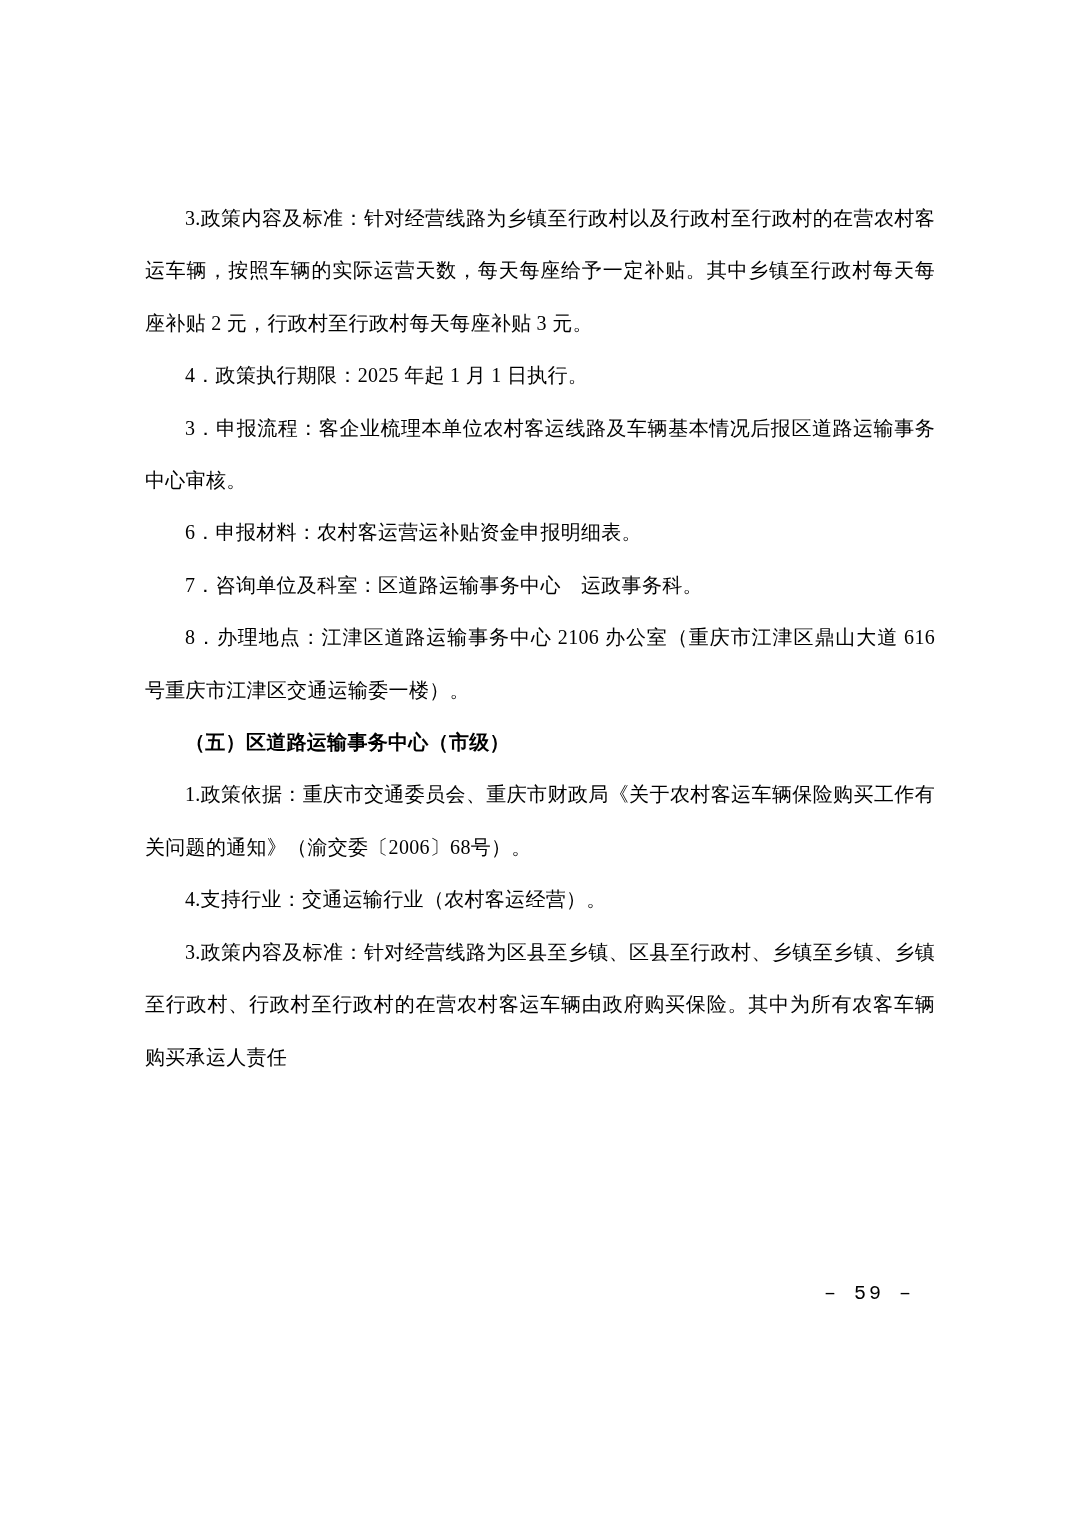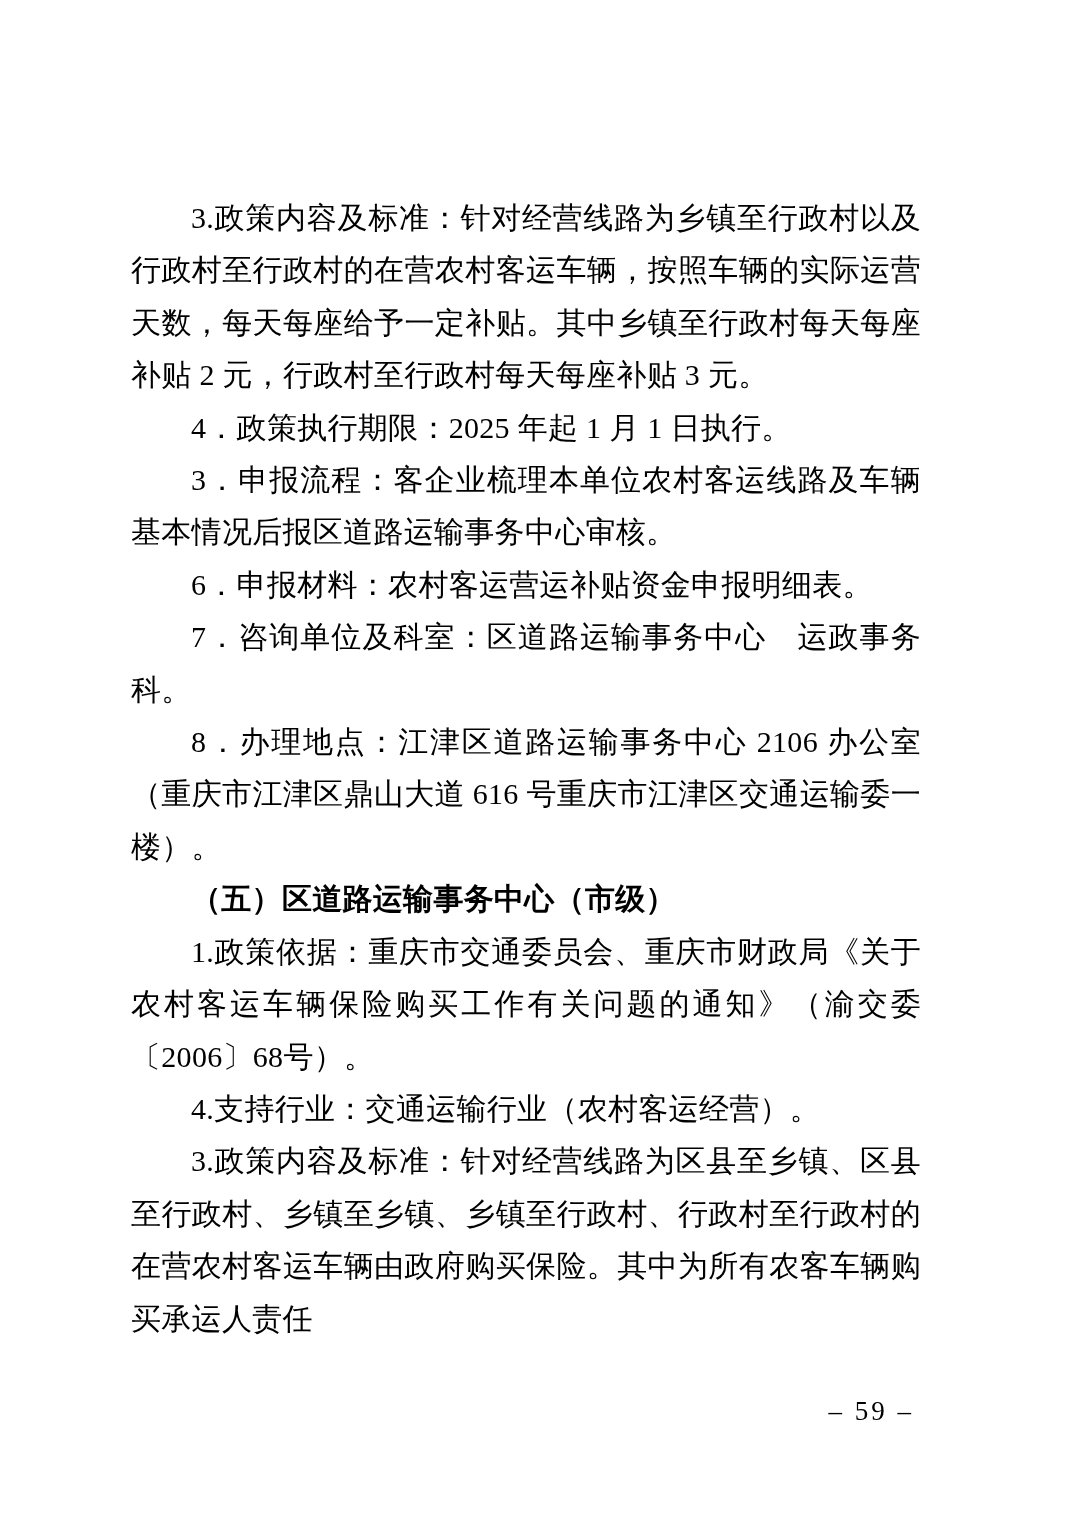--- a/index.html
+++ b/index.html
@@ -11,44 +11,44 @@
     position: relative;
     width: 1074px;
     height: 1520px;
     background: #ffffff;
     color: #000000;
     font-family: "Liberation Serif", "DejaVu Serif", serif;
     overflow: hidden;
   }
   .content {
     position: absolute;
-    left: 131px;
+    left: 145px;
     top: 192px;
     width: 790px;
-    font-size: 30px;
+    font-size: 20px;
     line-height: 52.4px;
     text-align: justify;
     text-justify: inter-character;
     letter-spacing: 0.3px;
   }
   .para {
     margin: 0;
     padding: 0;
     text-indent: 2em;
   }
   .heading {
     font-weight: bold;
   }
   .page-number {
     position: absolute;
-    top: 1396px;
+    top: 1282px;
     right: 160px;
-    font-size: 27px;
+    font-size: 20px;
     letter-spacing: 3px;
-    font-family: Liberation Serif, serif;
+    font-family: Liberation Mono, monospace;
   }
 </style>
 </head>
 <body>
 
 <div class="page">
   <div class="content">
     <p class="para">3.政策内容及标准：针对经营线路为乡镇至行政村以及行政村至行政村的在营农村客运车辆，按照车辆的实际运营天数，每天每座给予一定补贴。其中乡镇至行政村每天每座补贴 2 元，行政村至行政村每天每座补贴 3 元。</p>
     <p class="para">4．政策执行期限：2025 年起 1 月 1 日执行。</p>
     <p class="para">3．申报流程：客企业梳理本单位农村客运线路及车辆基本情况后报区道路运输事务中心审核。</p>

